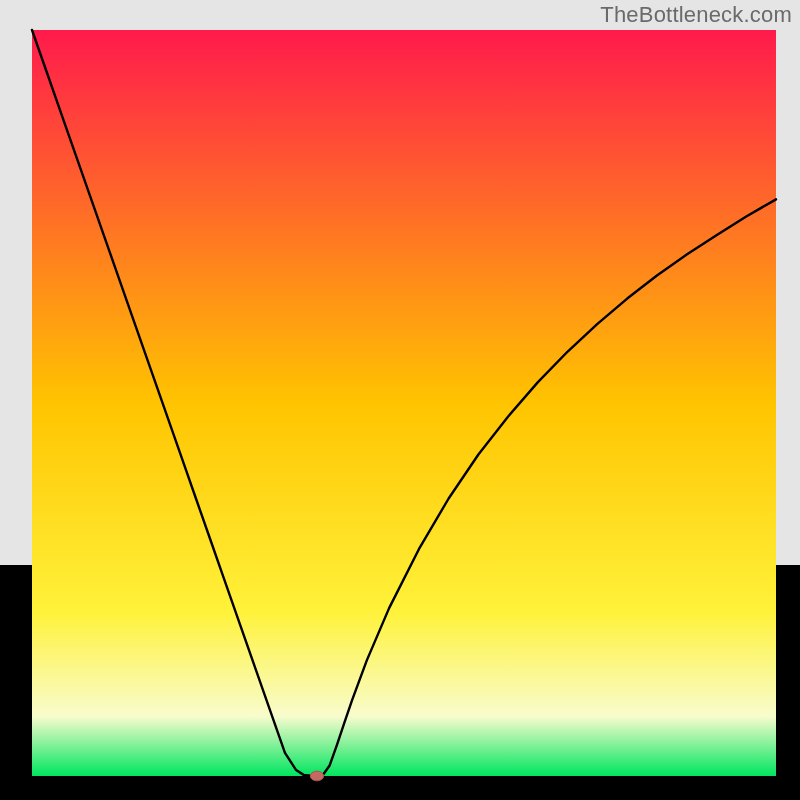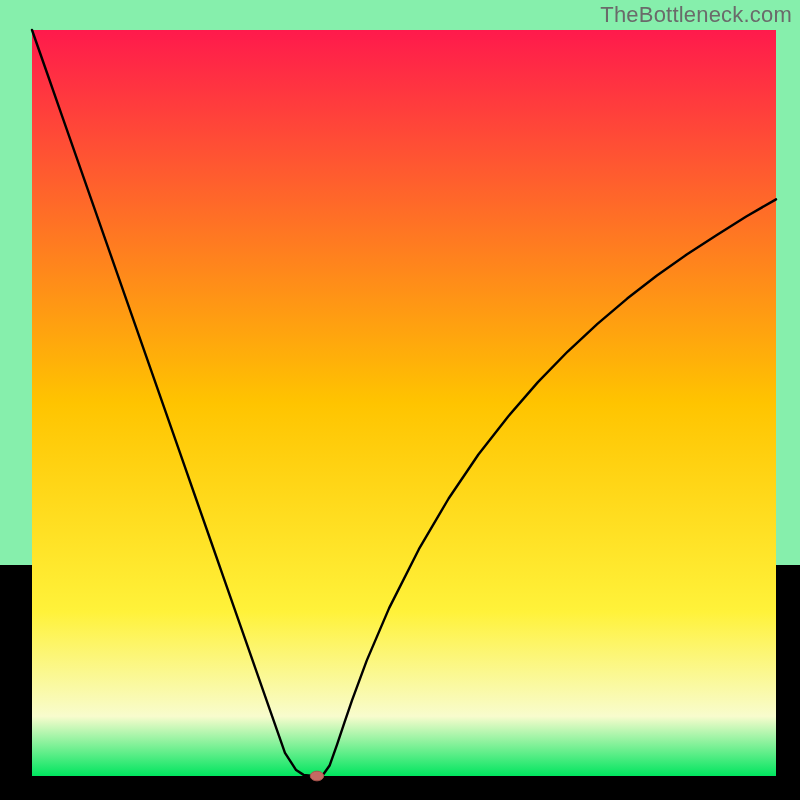--- a/index.html
+++ b/index.html
@@ -10,21 +10,21 @@
     background: #000;
     overflow: hidden;
     font-family: Arial, Helvetica, sans-serif;
   }
   .frame {
     position: absolute;
     top: 0;
     left: 0;
     width: 800px;
     height: 565px;
-    background: #86efac;
+    background: #e5e5e5;
   }
   .watermark {
     position: absolute;
     top: 2px;
     right: 8px;
     color: #6a6a6a;
     font-size: 22px;
     font-weight: 400;
     letter-spacing: 0.2px;
     z-index: 20;

